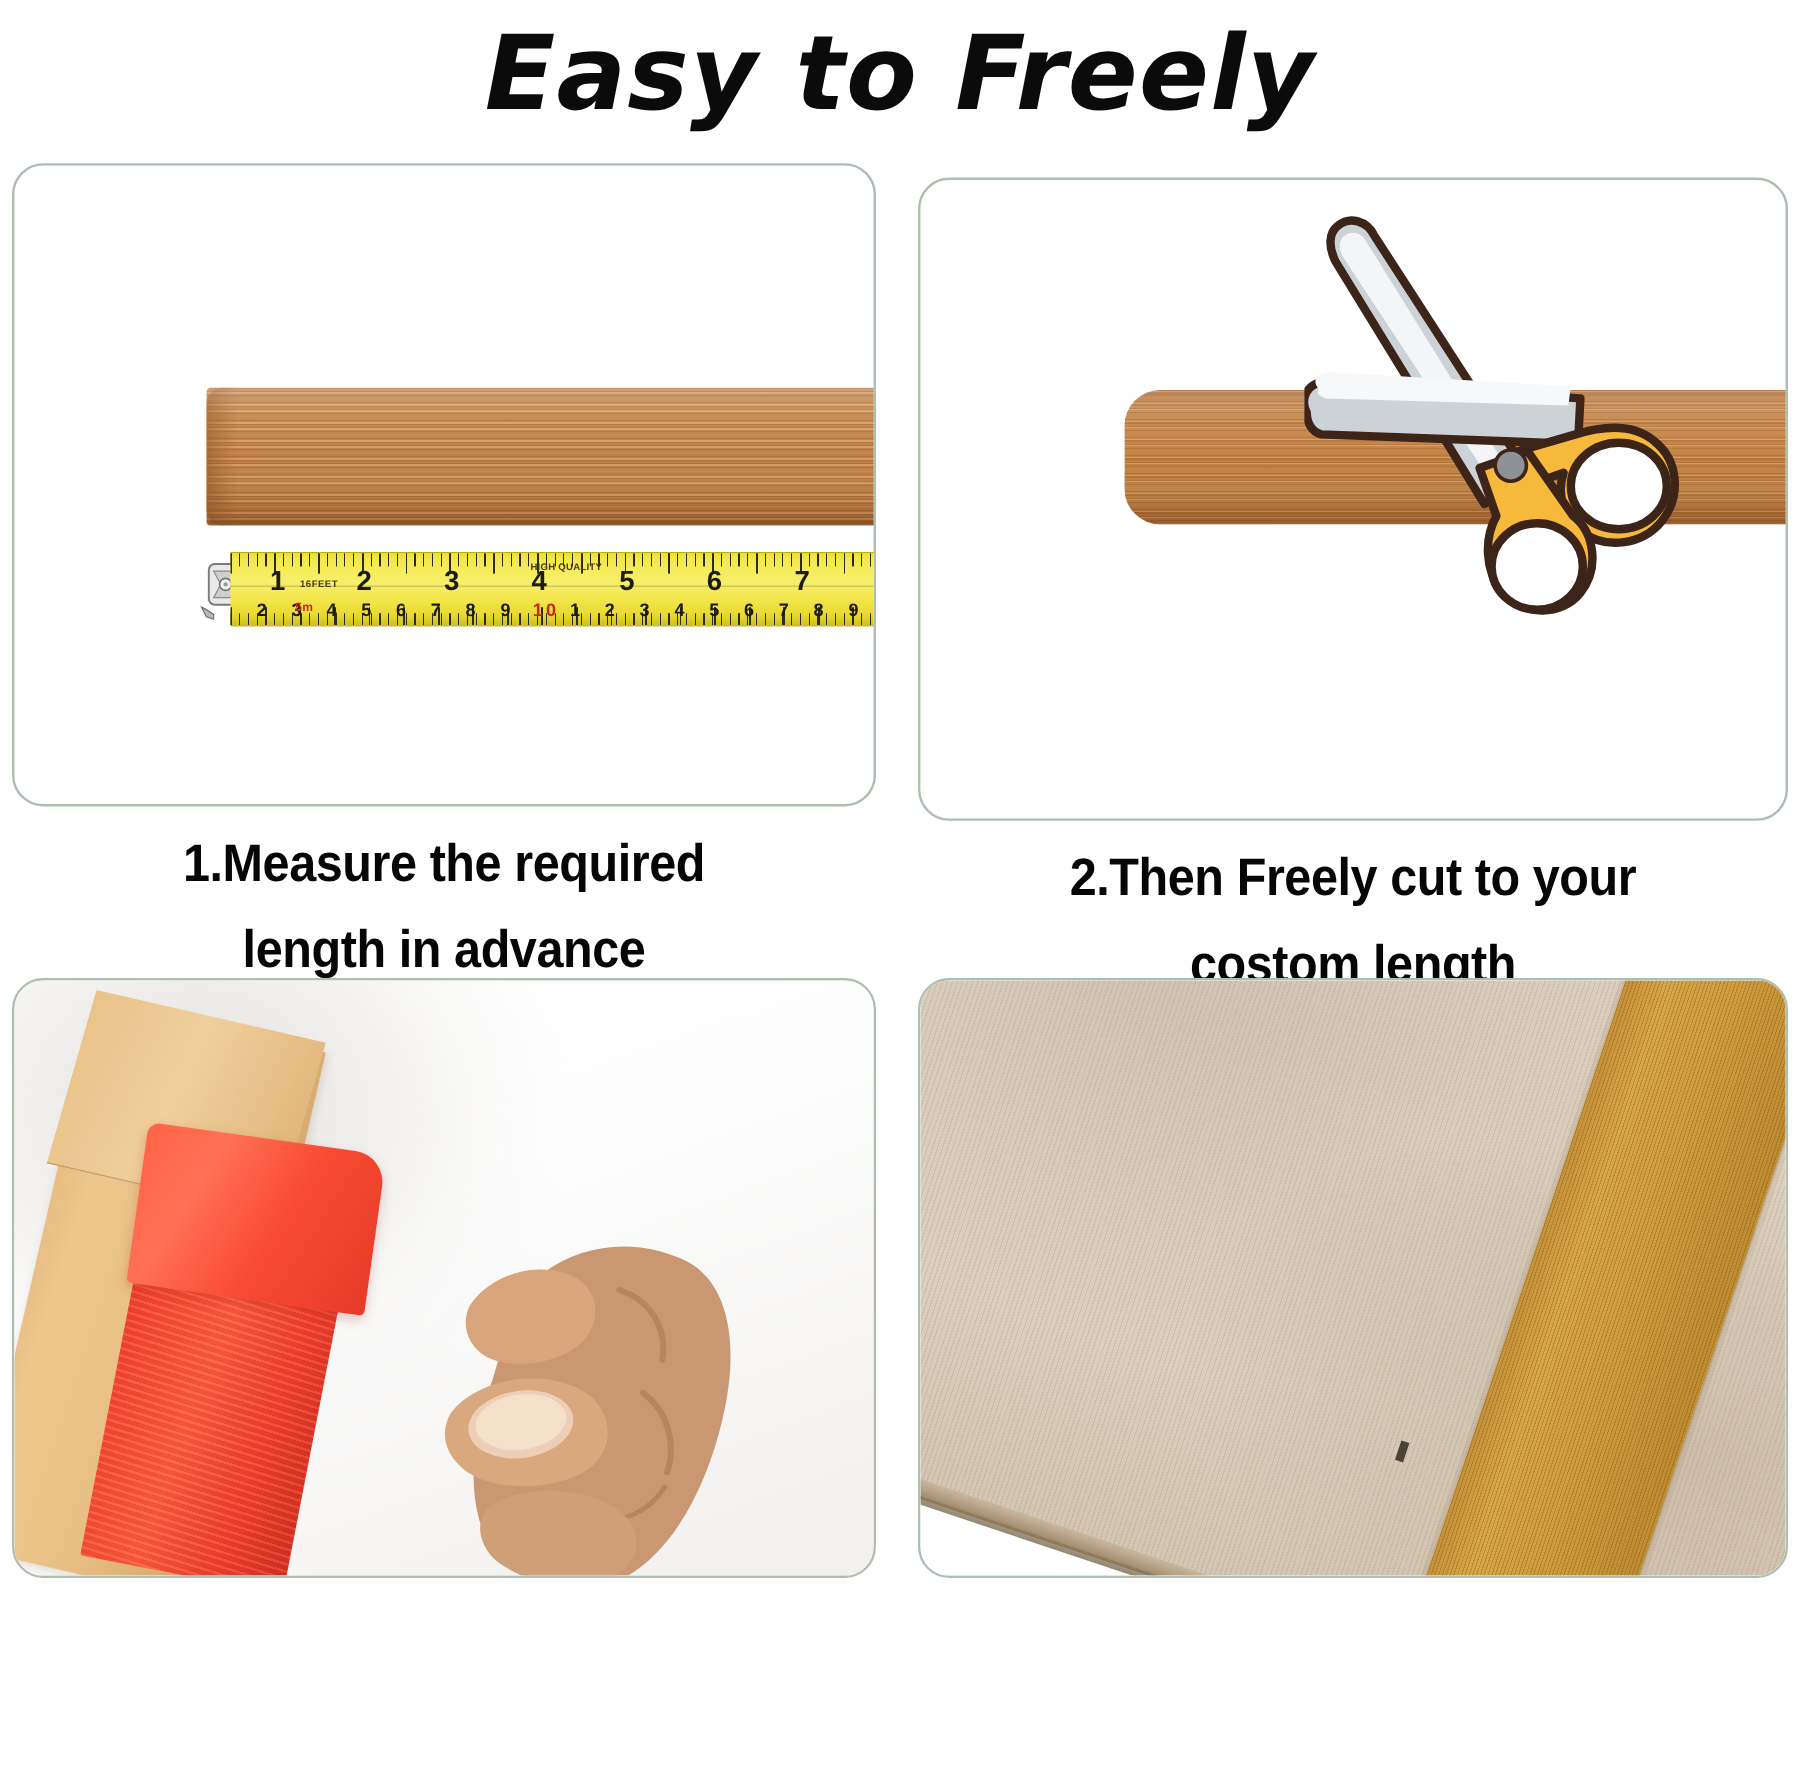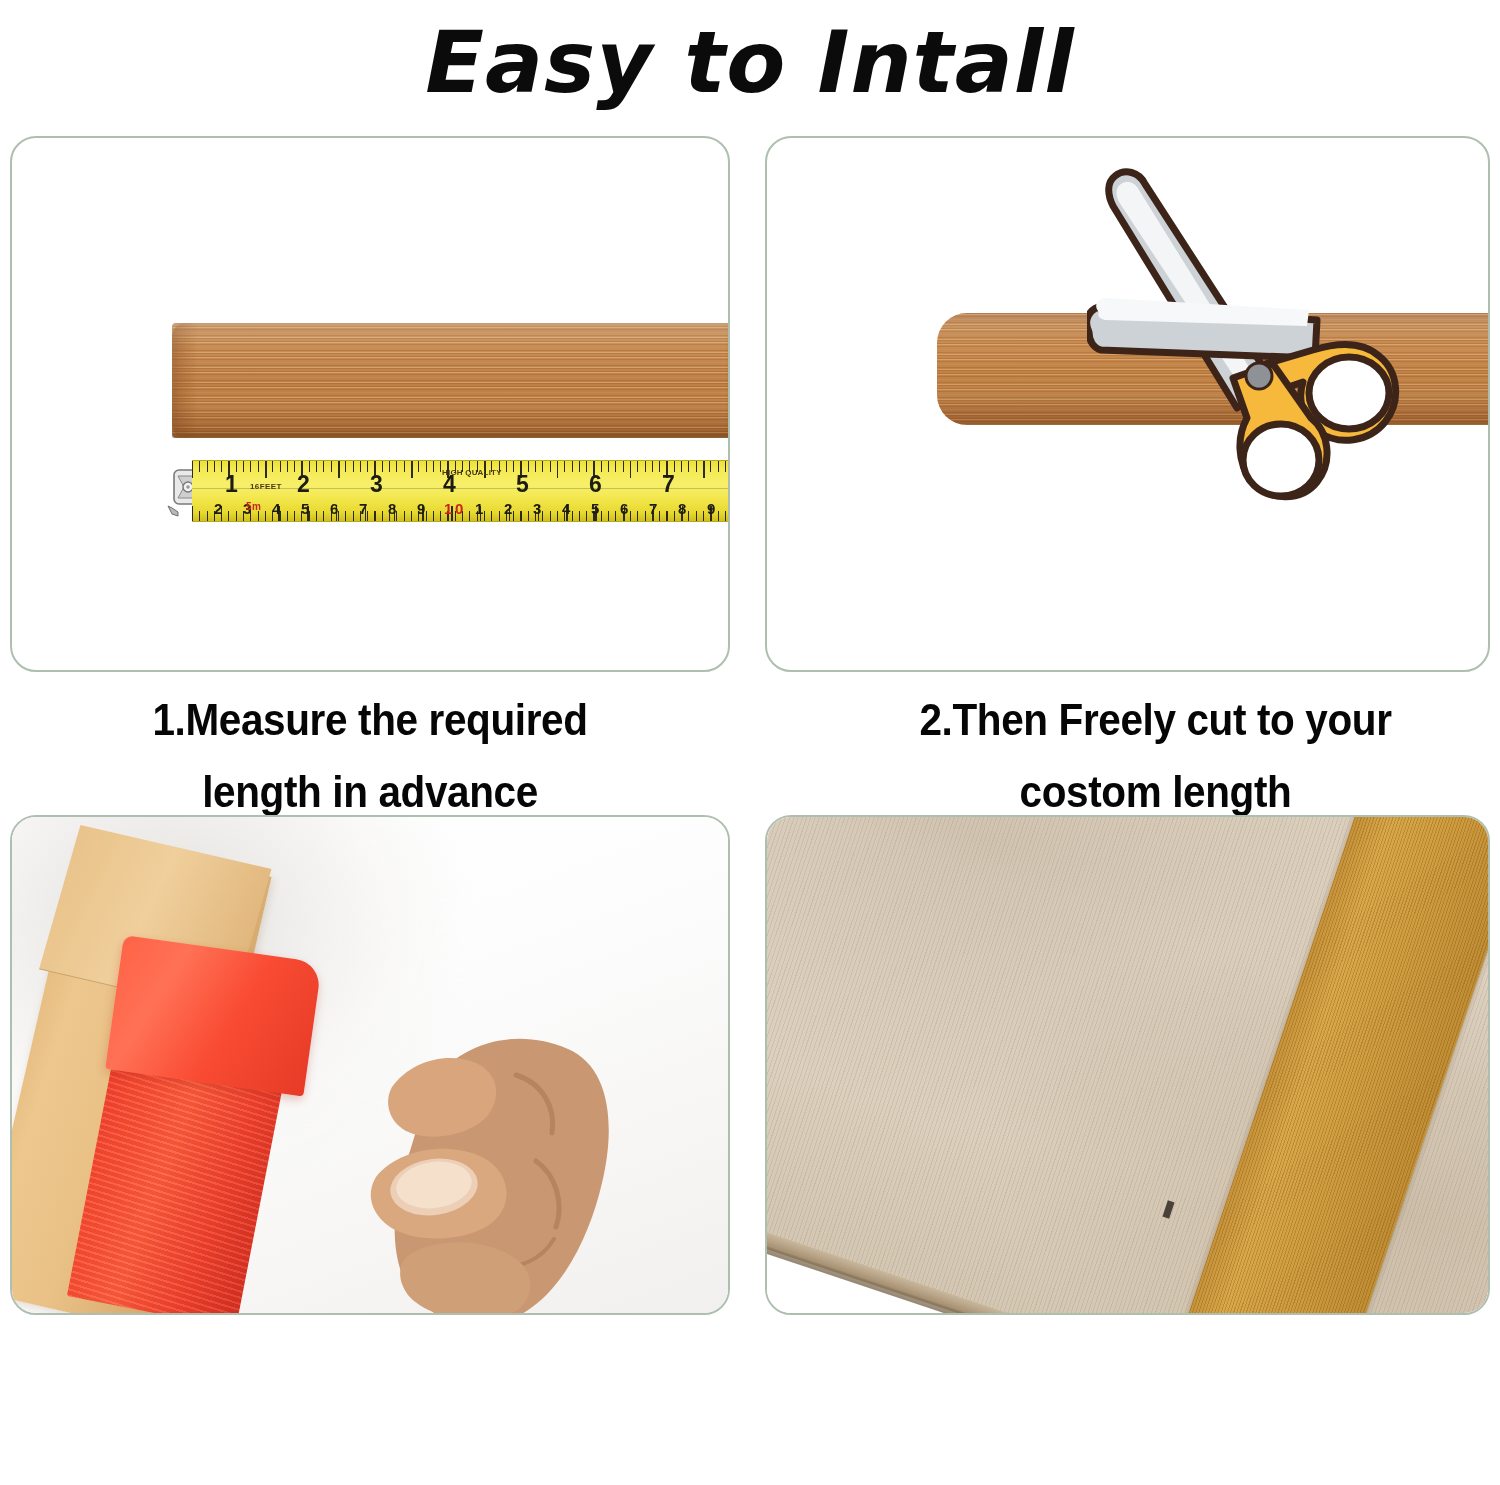--- a/index.html
+++ b/index.html
@@ -33,21 +33,21 @@
     position: absolute;
     top: 128px;
     left: 0;
     width: 1500px;
     height: 1357px;
   }
 
   .cell { position: absolute; }
 
   .cell-1 { left: 10px;  top: 8px;   width: 720px; height: 536px; }
-  .cell-2 { left: 765px; top: 8px;   width: 725px; height: 536px; padding-left: 28px; }
+  .cell-2 { left: 765px; top: 20px;   width: 725px; height: 536px; }
   .cell-3 { left: 10px;  top: 687px; width: 720px; height: 500px; }
   .cell-4 { left: 765px; top: 687px; width: 725px; height: 500px; }
 
   .panel {
     position: absolute;
     left: 0; top: 0;
     width: 100%;
     height: 100%;
     border: 2px solid #aebfaf;
     border-radius: 26px;
@@ -367,21 +367,21 @@
     top: 384px;
     width: 7px;
     height: 17px;
     transform: rotate(18.5deg);
     background: #4a4138;
   }
 </style>
 </head>
 <body>
 
-<div class="title">Easy to Intall</div>
+<div class="title">Easy to Freely</div>
 
 <div class="grid">
 
   <div class="cell cell-1">
     <div class="panel">
 
       <div class="p1-wood"></div>
 
       <div class="p1-tape">
 

